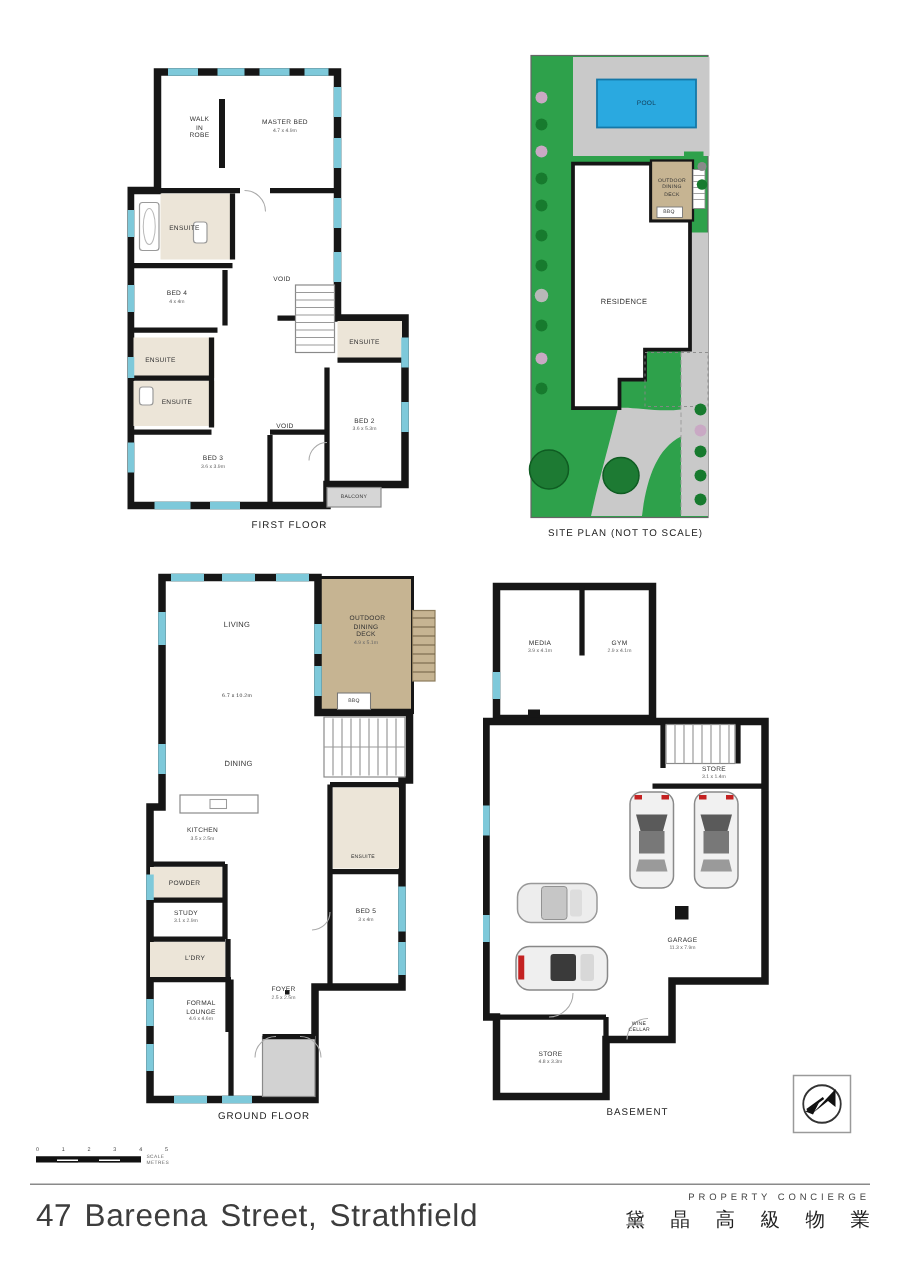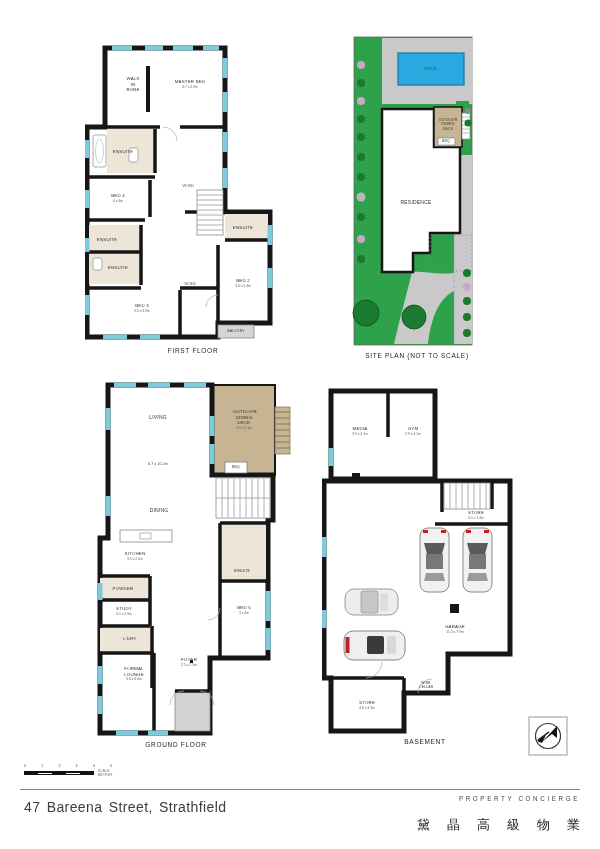--- a/index.html
+++ b/index.html
@@ -17,26 +17,26 @@
   
   #scalebar{position:absolute;left:24px;top:764px;width:96px;}
   #scalebar .ticks{display:flex;justify-content:space-between;font-size:3.6px;color:#444;
                    width:88px;margin-bottom:1px;}
   #scalebar .barwrap{display:flex;align-items:center;}
   #scalebar .bar{width:88px;height:3px;background:#111;border-top:1px solid #111;display:flex;}
   #scalebar .bar i{flex:1;}
   #scalebar .bar i:nth-child(even){background:#fff;border-top:1px solid #111;border-bottom:1px solid #111;}
   #scalebar .unit{font-size:3.2px;color:#666;margin-left:4px;letter-spacing:.3px;}
   #divider{position:absolute;left:20px;top:789px;width:560px;height:0;border-top:1px solid #8a8a8a;}
-  #address{position:absolute;left:24px;top:799px;font-size:14px;color:#3d3d3d;
+  #address{position:absolute;left:24px;top:799px;font-size:21px;color:#3d3d3d;
            letter-spacing:.4px;word-spacing:2px;}
   #brand{position:absolute;right:20px;top:794px;text-align:right;}
   #brand .name{font-size:17px;letter-spacing:4.5px;color:#1e1e1e;font-weight:400;}
   #brand .tag{font-size:6.3px;letter-spacing:2.6px;color:#444;margin-top:1px;}
-  #brand .cjk{font-size:13px;letter-spacing:17px;color:#1e1e1e;margin-top:14px;margin-right:-17px;}
+  #brand .cjk{font-size:13px;letter-spacing:17px;color:#1e1e1e;margin-top:2px;margin-right:-17px;}
   #compass{position:absolute;left:528px;top:716px;}
 </style>
 </head>
 <body>
 
 <div class="plan" id="ff" style="left:85px;top:40px;width:195px;height:300px;">
   <svg width="195" height="300" viewBox="0 0 195 300">
     <path d="M20,8 H140 V172 H185 V283 H133 V297 H2 V87 H20 Z" fill="#fff" stroke="#161616" stroke-width="5" stroke-linejoin="miter"></path>
     <rect x="133" y="285" width="36" height="13" fill="#d6d6d6" stroke="#8a8a8a" stroke-width="0.8"></rect>
 

